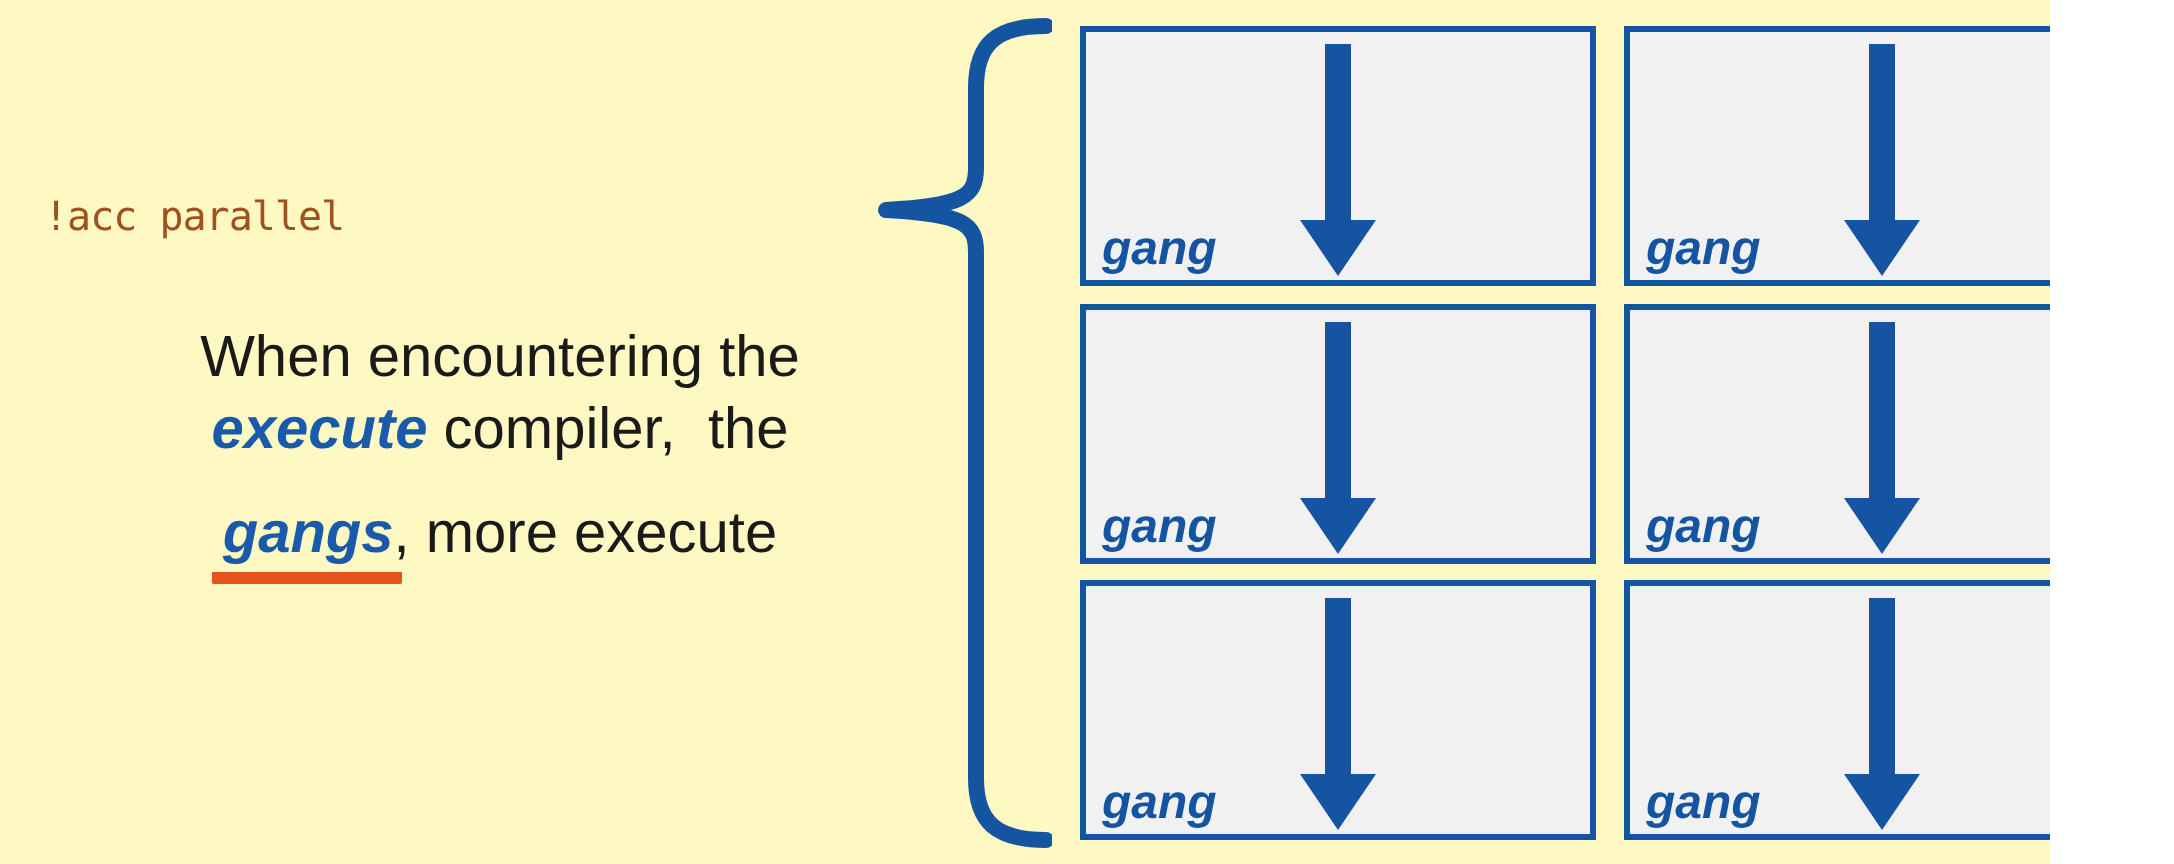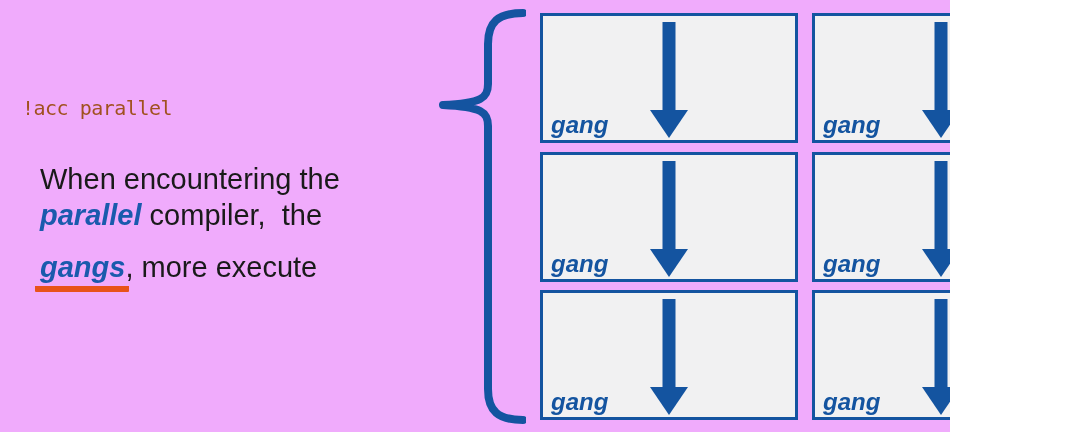--- a/index.html
+++ b/index.html
@@ -3,23 +3,23 @@
 <meta charset="utf-8">
 <style>
   html, body {
     margin: 0;
     padding: 0;
     background: #ffffff;
     font-family: "Liberation Sans", sans-serif;
   }
   .canvas {
     position: relative;
-    width: 950px;
+    width: 1025px;
     height: 432px;
-    background: #f0abfc;
+    background: #fef9c3;
     overflow: hidden;
   }
 
   
   .code-label {
     position: absolute;
     left: 22px;
     top: 96px;
     font-family: "DejaVu Sans Mono", "Liberation Mono", monospace;
     font-size: 20px;
@@ -27,20 +27,21 @@
     color: var(--code_brown, #A0511F);
     white-space: pre;
   }
 
   
   .paragraph {
     position: absolute;
     left: 40px;
     top: 161px;
     width: 420px;
+    text-align: center;
     font-size: 29px;
     line-height: 36px;
     color: var(--ink, #1a1a1a);
   }
   .pline { white-space: pre-wrap; }
   .kw {
     color: var(--accent_blue, #1A5AAD);
     font-weight: bold;
     font-style: italic;
   }
@@ -105,21 +106,21 @@
 </style>
 </head>
 <body>
 
 <div class="canvas">
 
   <div class="code-label">!acc parallel</div>
 
   <div class="paragraph">
     <div class="pline"><span>When encountering the</span></div>
-    <div class="pline"><span class="kw">parallel</span><span> compiler,  the</span></div>
+    <div class="pline"><span class="kw">execute</span><span> compiler,  the</span></div>
     <div class="pline"><span class="kw gangs">gangs</span><span>, more execute</span></div>
   </div>
 
   <svg class="brace" viewBox="0 0 90 420" fill="none">
     <path d="M 87 7 C 62 7, 52 16, 52 38 L 52 78 C 52 92, 46 97, 7 99 C 46 101, 52 106, 52 120 L 52 383 C 52 405, 62 414, 87 414" stroke="currentColor" stroke-width="8" stroke-linecap="round" stroke-linejoin="round"></path>
   </svg>
 
   <div class="grid">
 
     <div class="gangbox pos-r0c0">

